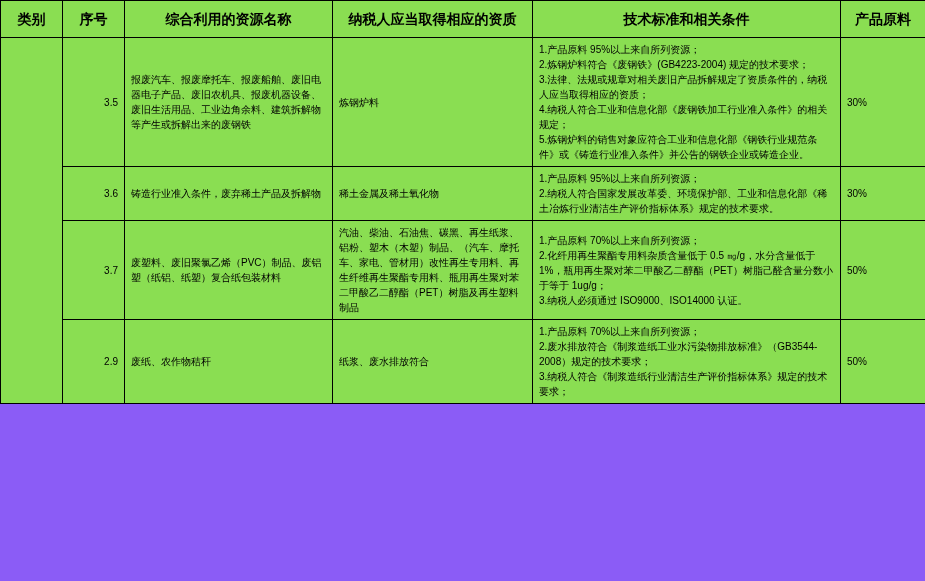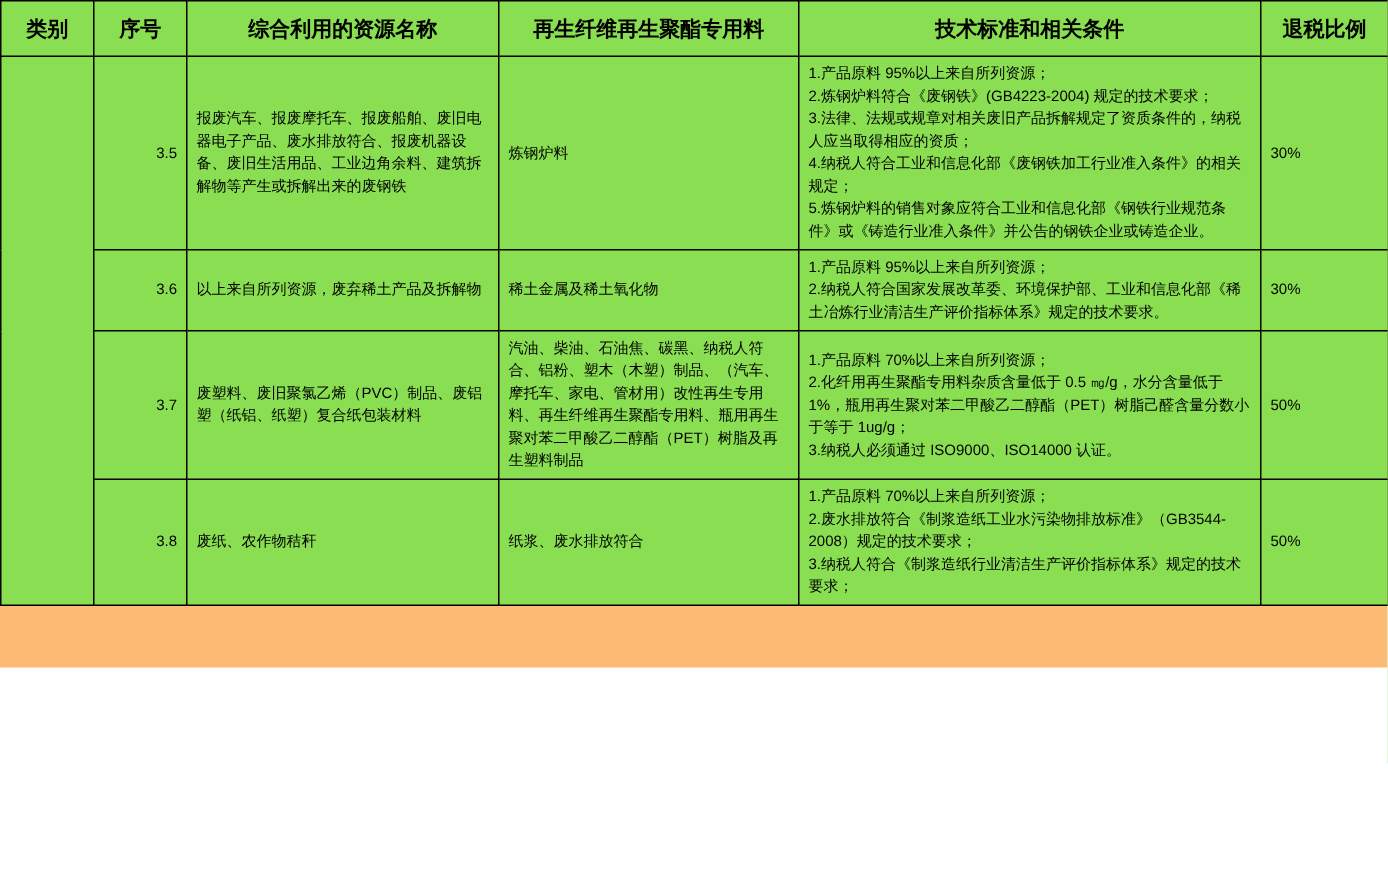--- a/index.html
+++ b/index.html
@@ -8,23 +8,23 @@
     background: #ffffff;
   }
   body {
     font-family: "Liberation Sans", "DejaVu Sans", sans-serif;
     width: 925px;
     height: 581px;
     overflow: hidden;
   }
   .sheet {
     width: 925px;
-    height: 445px;
+    height: 581px;
     box-sizing: border-box;
-    background: #fdba74;
+    background: #8b5cf6;
   }
   table.tax-table {
     border-collapse: collapse;
     width: 925px;
     table-layout: fixed;
     background: #8ade52;
   }
   table.tax-table col.c-cat    { width: 62px; }
   table.tax-table col.c-no     { width: 62px; }
   table.tax-table col.c-res    { width: 208px; }
@@ -83,57 +83,57 @@
       <col class="c-res">
       <col class="c-prod">
       <col class="c-std">
       <col class="c-rate">
     </colgroup>
     <thead>
       <tr>
         <th>类别</th>
         <th>序号</th>
         <th>综合利用的资源名称</th>
-        <th>再生纤维再生聚酯专用料</th>
+        <th>纳税人应当取得相应的资质</th>
         <th>技术标准和相关条件</th>
-        <th>退税比例</th>
+        <th>产品原料</th>
       </tr>
     </thead>
     <tbody>
       <tr>
         <td class="cell-cat" rowspan="4"></td>
         <td class="cell-no">3.5</td>
-        <td class="cell-res">报废汽车、报废摩托车、报废船舶、废旧电器电子产品、废水排放符合、报废机器设备、废旧生活用品、工业边角余料、建筑拆解物等产生或拆解出来的废钢铁</td>
+        <td class="cell-res">报废汽车、报废摩托车、报废船舶、废旧电器电子产品、废旧农机具、报废机器设备、废旧生活用品、工业边角余料、建筑拆解物等产生或拆解出来的废钢铁</td>
         <td class="cell-prod">炼钢炉料</td>
         <td class="cell-std nowrap-pre">1.产品原料 95%以上来自所列资源；
 2.炼钢炉料符合《废钢铁》(GB4223-2004) 规定的技术要求；
 3.法律、法规或规章对相关废旧产品拆解规定了资质条件的，纳税人应当取得相应的资质；
 4.纳税人符合工业和信息化部《废钢铁加工行业准入条件》的相关规定；
 5.炼钢炉料的销售对象应符合工业和信息化部《钢铁行业规范条件》或《铸造行业准入条件》并公告的钢铁企业或铸造企业。</td>
         <td class="cell-rate">30%</td>
       </tr>
       <tr>
         <td class="cell-no">3.6</td>
-        <td class="cell-res">以上来自所列资源，废弃稀土产品及拆解物</td>
+        <td class="cell-res">铸造行业准入条件，废弃稀土产品及拆解物</td>
         <td class="cell-prod">稀土金属及稀土氧化物</td>
         <td class="cell-std nowrap-pre">1.产品原料 95%以上来自所列资源；
 2.纳税人符合国家发展改革委、环境保护部、工业和信息化部《稀土冶炼行业清洁生产评价指标体系》规定的技术要求。</td>
         <td class="cell-rate">30%</td>
       </tr>
       <tr>
         <td class="cell-no">3.7</td>
         <td class="cell-res">废塑料、废旧聚氯乙烯（PVC）制品、废铝塑（纸铝、纸塑）复合纸包装材料</td>
-        <td class="cell-prod">汽油、柴油、石油焦、碳黑、纳税人符合、铝粉、塑木（木塑）制品、（汽车、摩托车、家电、管材用）改性再生专用料、再生纤维再生聚酯专用料、瓶用再生聚对苯二甲酸乙二醇酯（PET）树脂及再生塑料制品</td>
+        <td class="cell-prod">汽油、柴油、石油焦、碳黑、再生纸浆、铝粉、塑木（木塑）制品、（汽车、摩托车、家电、管材用）改性再生专用料、再生纤维再生聚酯专用料、瓶用再生聚对苯二甲酸乙二醇酯（PET）树脂及再生塑料制品</td>
         <td class="cell-std nowrap-pre">1.产品原料 70%以上来自所列资源；
 2.化纤用再生聚酯专用料杂质含量低于 0.5 ㎎/g，水分含量低于 1%，瓶用再生聚对苯二甲酸乙二醇酯（PET）树脂己醛含量分数小于等于 1ug/g；
 3.纳税人必须通过 ISO9000、ISO14000 认证。</td>
         <td class="cell-rate">50%</td>
       </tr>
       <tr>
-        <td class="cell-no">3.8</td>
+        <td class="cell-no">2.9</td>
         <td class="cell-res">废纸、农作物秸秆</td>
         <td class="cell-prod">纸浆、废水排放符合</td>
         <td class="cell-std nowrap-pre">1.产品原料 70%以上来自所列资源；
 2.废水排放符合《制浆造纸工业水污染物排放标准》（GB3544-2008）规定的技术要求；
 3.纳税人符合《制浆造纸行业清洁生产评价指标体系》规定的技术要求；</td>
         <td class="cell-rate">50%</td>
       </tr>
     </tbody>
   </table>
 </div>

